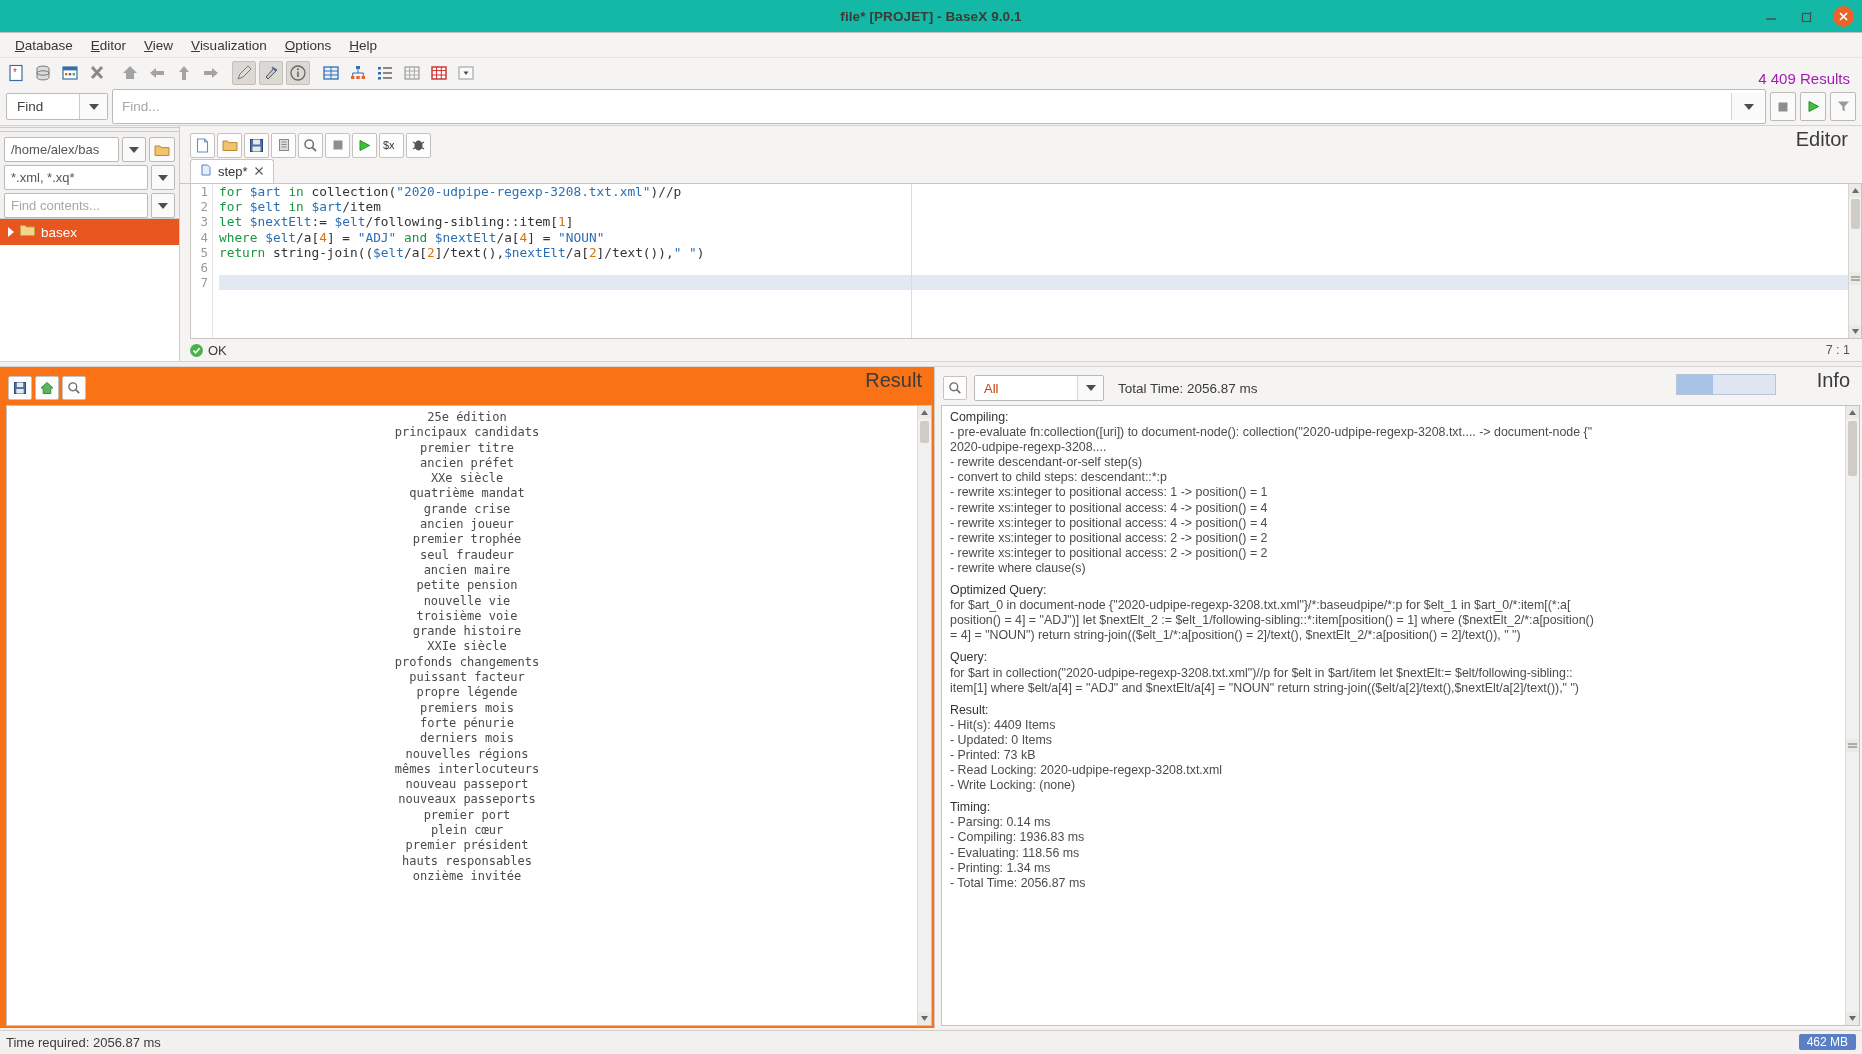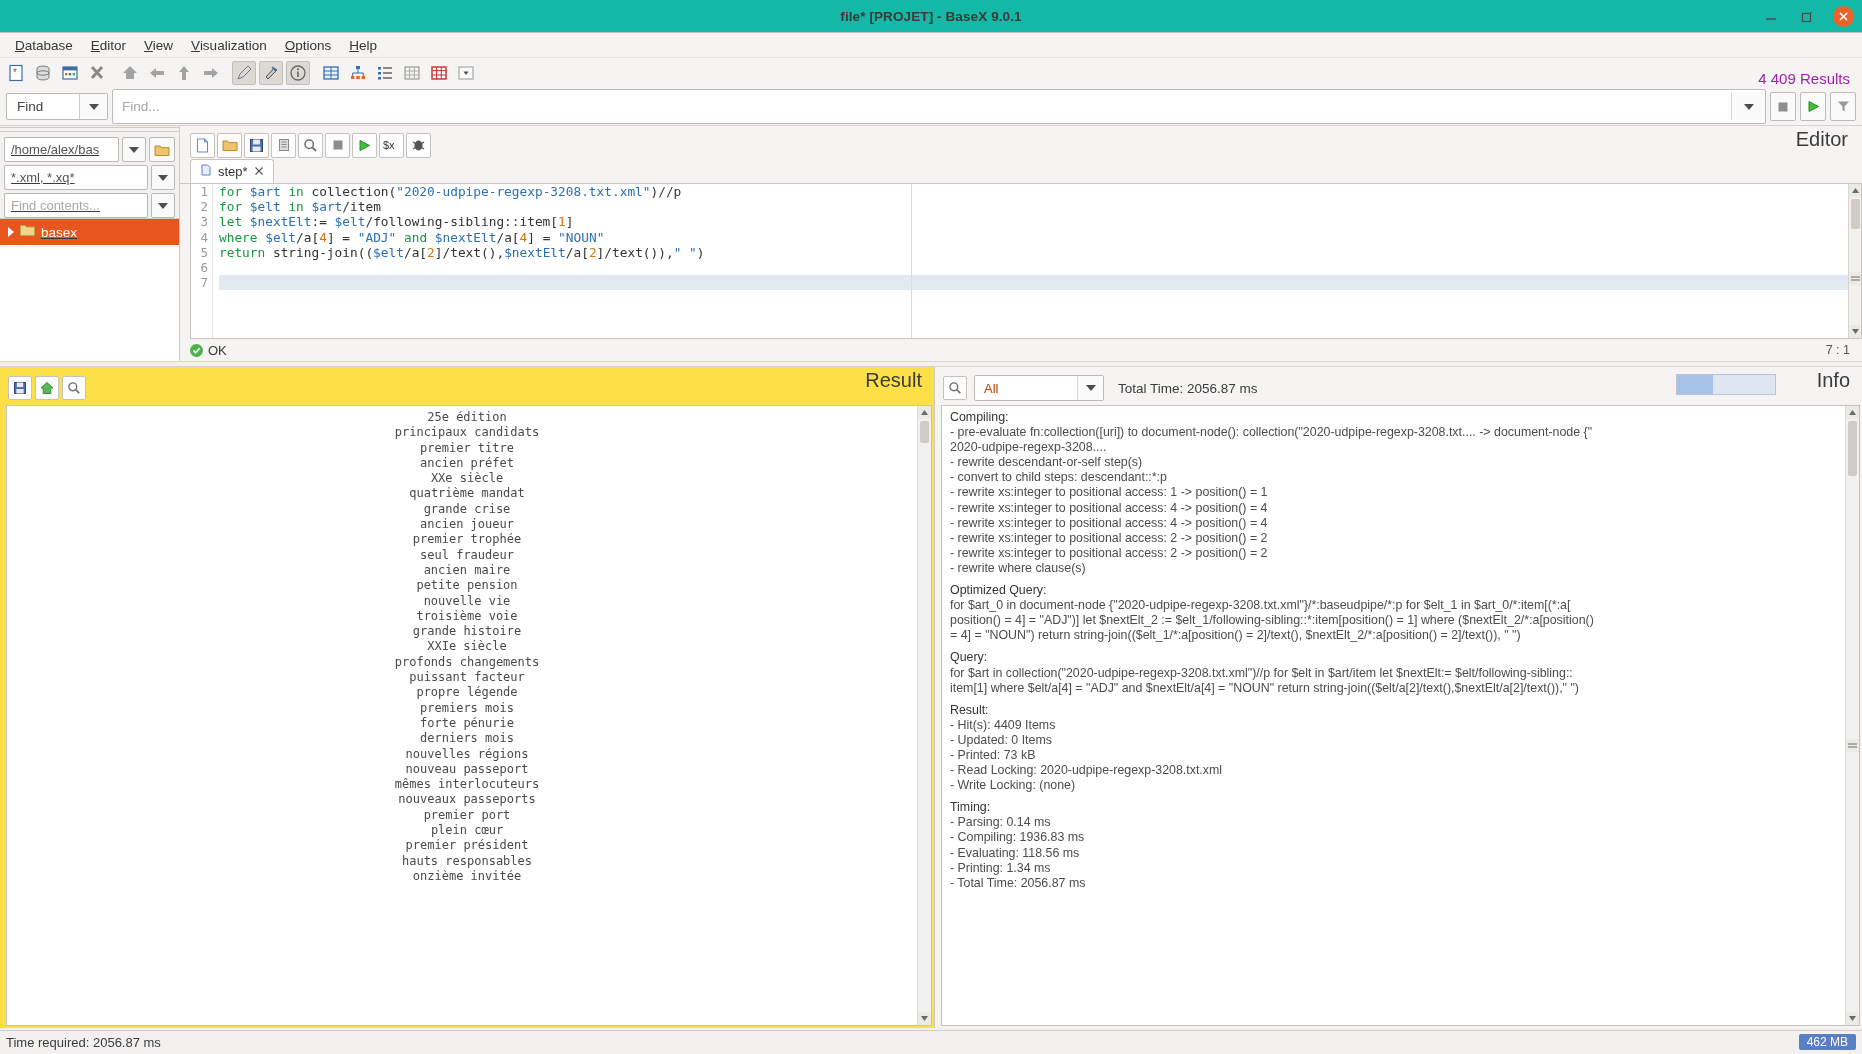--- a/index.html
+++ b/index.html
@@ -87,21 +87,21 @@
   .sq-btn {
     width: 26px; height: 29px; border: 1px solid #bdb9b4; background: #fbfafa;
     display: flex; align-items: center; justify-content: center; border-radius: 2px;
   }
   
   #main { display: flex; height: 235px; }
   
   #project {
     width: 180px; background: #f2f1ef;
     border-right: 1px solid #cfccc8;
-    display: flex; flex-direction: column; text-decoration: underline;
+    display: flex; flex-direction: column;
   }
   .grip { height: 8px; background:
      repeating-linear-gradient(to bottom, #f2f1ef 0 1px, #cdc9c4 1px 2px, #f2f1ef 2px 4px); }
   .proj-row { display: flex; padding: 3px 4px 0 4px; gap: 3px; }
   .proj-field {
     flex: 1; height: 25px; border: 1px solid #bdb9b4; background: #fff;
     display: flex; align-items: center; padding: 0 6px;
     font-size: 13px; color: #555; border-radius: 2px; overflow: hidden; white-space: nowrap;
   }
   .proj-field.ph { color: #a9a6a3; }
@@ -145,21 +145,21 @@
   .p { color: #333; }
   .vrule { position: absolute; left: 720px; top: 0; bottom: 0; width: 1px; background: #dcdcdc; }
   #code-scroll { width: 13px; background: #f2f1ef; border-left: 1px solid #d8d5d1; display:flex; flex-direction:column; align-items:center; }
   .sc-arrow { width: 13px; height: 13px; display:flex; align-items:center; justify-content:center; background:#eceae7; }
   .sc-thumb { width: 9px; height: 30px; background: #cfccc7; margin: 2px 0; border-radius: 2px;}
   #editor-status { height: 22px; display: flex; align-items: center; padding: 0 10px; position: relative; font-size: 13px; }
   .okdot { width: 13px; height: 13px; border-radius: 50%; background: #4caf50; display: inline-flex; align-items: center; justify-content: center; margin-right: 5px; }
   #caretpos { position: absolute; right: 12px; font-size: 12.5px; color: #555; }
   
   #bottom { display: flex; height: 100%; }
-  #resultpane { width: 935px; border-right: 1px solid #cfccc8; display: flex; flex-direction: column; background: #fde047; }
+  #resultpane { width: 935px; border-right: 1px solid #cfccc8; display: flex; flex-direction: column; background: #f97316; }
   #infopane { flex: 1; display: flex; flex-direction: column; background: #f5f4f3; }
   .pane-head { height: 38px; display: flex; align-items: center; padding: 4px 10px 0 8px; position: relative; }
   .pane-title { position: absolute; right: 12px; top: 2px; font-size: 20px; color: #3b3b3b; }
   .small-btn { width: 24px; height: 24px; border: 1px solid #c6c2bd; background: #fdfdfd; display:flex; align-items:center; justify-content:center; margin-right: 3px; border-radius: 2px; }
   #resultbox { flex: 1; background: #fff; border: 1px solid #c6c2bd; margin: 0 2px 2px 6px; display: flex; overflow: hidden; }
   #resultlist { flex: 1; font-family: "DejaVu Sans Mono", monospace; font-size: 12px; color: #4a4a4a; padding: 4px 0 0 10px; text-align: center; }
   .rline { height: 15.3px; line-height: 15.3px; white-space: pre; }
   #result-scroll { width: 14px; background: #f2f1ef; border-left: 1px solid #dcd9d5; display:flex; flex-direction:column; align-items:center; }
   #infobox { flex: 1; background: #fff; border: 1px solid #c6c2bd; margin: 0 2px 2px 6px; display: flex; overflow: hidden; }
   #infotext { flex: 1; padding: 4px 8px 0 8px; font-size: 12.4px; color: #4c4c4c; line-height: 15.1px; overflow: hidden; }
@@ -584,22 +584,22 @@
           <div class="rline">troisième voie</div>
           <div class="rline">grande histoire</div>
           <div class="rline">XXIe siècle</div>
           <div class="rline">profonds changements</div>
           <div class="rline">puissant facteur</div>
           <div class="rline">propre légende</div>
           <div class="rline">premiers mois</div>
           <div class="rline">forte pénurie</div>
           <div class="rline">derniers mois</div>
           <div class="rline">nouvelles régions</div>
+          <div class="rline">mêmes interlocuteurs</div>
           <div class="rline">nouveau passeport</div>
-          <div class="rline">mêmes interlocuteurs</div>
           <div class="rline">nouveaux passeports</div>
           <div class="rline">premier port</div>
           <div class="rline">plein cœur</div>
           <div class="rline">premier président</div>
           <div class="rline">hauts responsables</div>
           <div class="rline">onzième invitée</div>
         </div>
       <div id="result-scroll">
         <div class="sc-arrow">
             <svg width="7" height="7">

